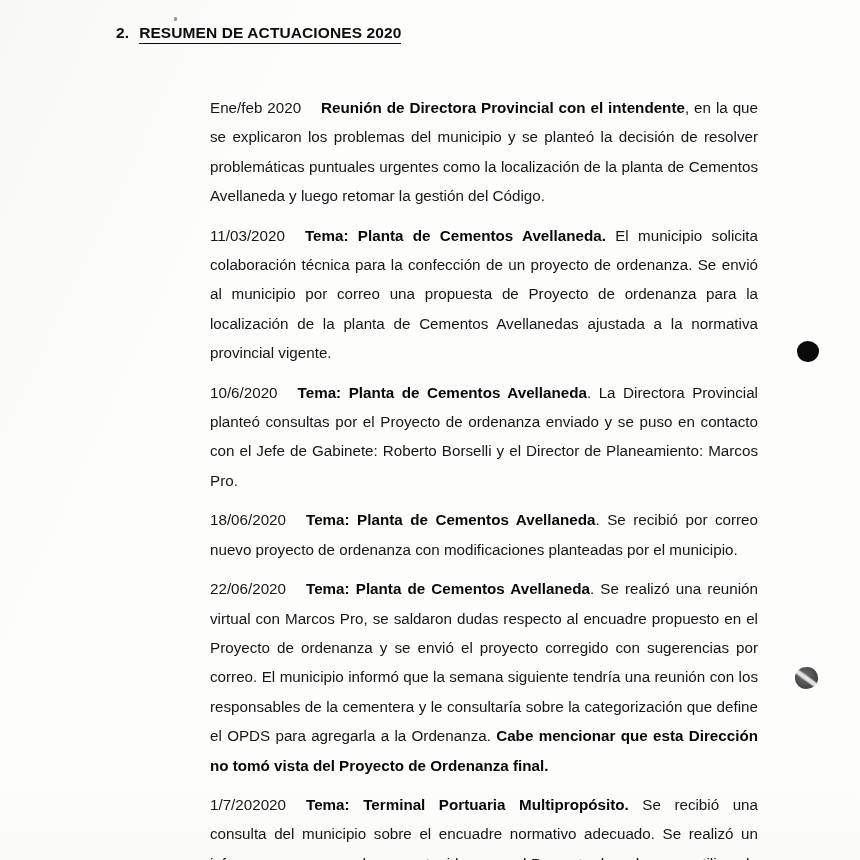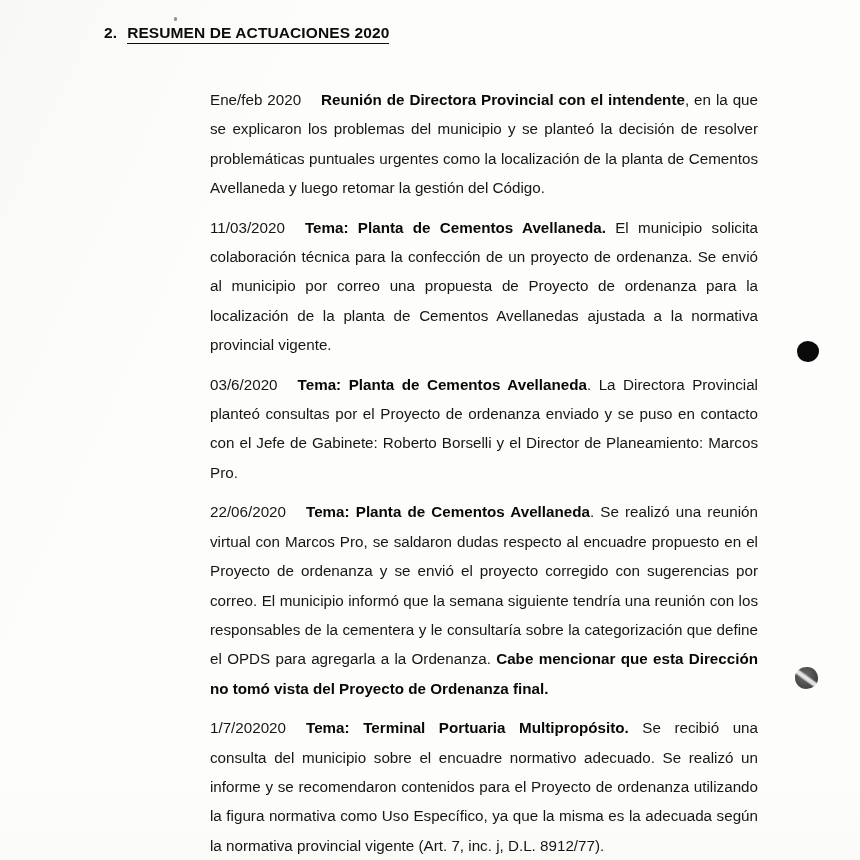--- a/index.html
+++ b/index.html
@@ -31,21 +31,21 @@
 
   .page {
     position: absolute;
     inset: 0;
     z-index: 2;
   }
 
   
   .heading {
     position: absolute;
-    left: 104px;
+    left: 116px;
     top: 24px;
     font-size: 15.5px;
     font-weight: bold;
     letter-spacing: 0.1px;
     white-space: nowrap;
     color: #0c0c0c;
   }
   .heading .num {
     display: inline-block;
     margin-right: 10px;
@@ -62,21 +62,21 @@
     left: 210px;
     top: 85px;
     width: 548px;
   }
 
   .para {
     font-size: 15.2px;
     line-height: 29.4px;
     text-align: justify;
     text-justify: inter-word;
-    margin: 0 0 10px 0;
+    margin: 8px 0 10px 0;
     color: #161616;
     hyphens: none;
   }
   .para:last-child { margin-bottom: 0; }
 
   .date {
     font-weight: normal;
   }
   .gap {
     display: inline-block;
@@ -140,23 +140,26 @@
 
     <p class="para">
       <span class="date">Ene/feb 2020</span><span class="gap"></span><span class="b">Reunión de Directora Provincial con el intendente</span><span>, en la que se explicaron los problemas del municipio y se planteó la decisión de resolver problemáticas puntuales urgentes como la localización de la planta de Cementos Avellaneda y luego retomar la gestión del Código.</span><span class="b"></span><span></span>
     </p>
 
     <p class="para">
       <span class="date">11/03/2020</span><span class="gap"></span><span class="b">Tema: Planta de Cementos Avellaneda.</span><span> El municipio solicita colaboración técnica para la confección de un proyecto de ordenanza. Se envió al municipio por correo una propuesta de Proyecto de ordenanza para la localización de la planta de Cementos Avellanedas ajustada a la normativa provincial vigente.</span><span class="b"></span><span></span>
     </p>
 
     <p class="para">
-      <span class="date">03/6/2020</span><span class="gap"></span><span class="b">Tema: Planta de Cementos Avellaneda</span><span>. La Directora Provincial planteó consultas por el Proyecto de ordenanza enviado y se puso en contacto con el Jefe de Gabinete: Roberto Borselli y el Director de Planeamiento: Marcos Pro.</span><span class="b"></span><span></span>
+      <span class="date">10/6/2020</span><span class="gap"></span><span class="b">Tema: Planta de Cementos Avellaneda</span><span>. La Directora Provincial planteó consultas por el Proyecto de ordenanza enviado y se puso en contacto con el Jefe de Gabinete: Roberto Borselli y el Director de Planeamiento: Marcos Pro.</span><span class="b"></span><span></span>
     </p>
 
+    <p class="para">
+      <span class="date">18/06/2020</span><span class="gap"></span><span class="b">Tema: Planta de Cementos Avellaneda</span><span>. Se recibió por correo nuevo proyecto de ordenanza con modificaciones planteadas por el municipio.</span><span class="b"></span><span></span>
+    </p>
 
     <p class="para">
       <span class="date">22/06/2020</span><span class="gap"></span><span class="b">Tema: Planta de Cementos Avellaneda</span><span>. Se realizó una reunión virtual con Marcos Pro, se saldaron dudas respecto al encuadre propuesto en el Proyecto de ordenanza y se envió el proyecto corregido con sugerencias por correo. El municipio informó que la semana siguiente tendría una reunión con los responsables de la cementera y le consultaría sobre la categorización que define el OPDS para agregarla a la Ordenanza. </span><span class="b">Cabe mencionar que esta Dirección no tomó vista del Proyecto de Ordenanza final.</span><span></span>
     </p>
 
     <p class="para">
       <span class="date">1/7/202020</span><span class="gap"></span><span class="b">Tema: Terminal Portuaria Multipropósito.</span><span> Se recibió una consulta del municipio sobre el encuadre normativo adecuado. Se realizó un informe y se recomendaron contenidos para el Proyecto de ordenanza utilizando la figura normativa como Uso Específico, ya que la misma es la adecuada según la normativa provincial vigente (Art. 7, inc. j, D.L. 8912/77).</span><span class="b"></span><span></span>
     </p>
 
   </div>

